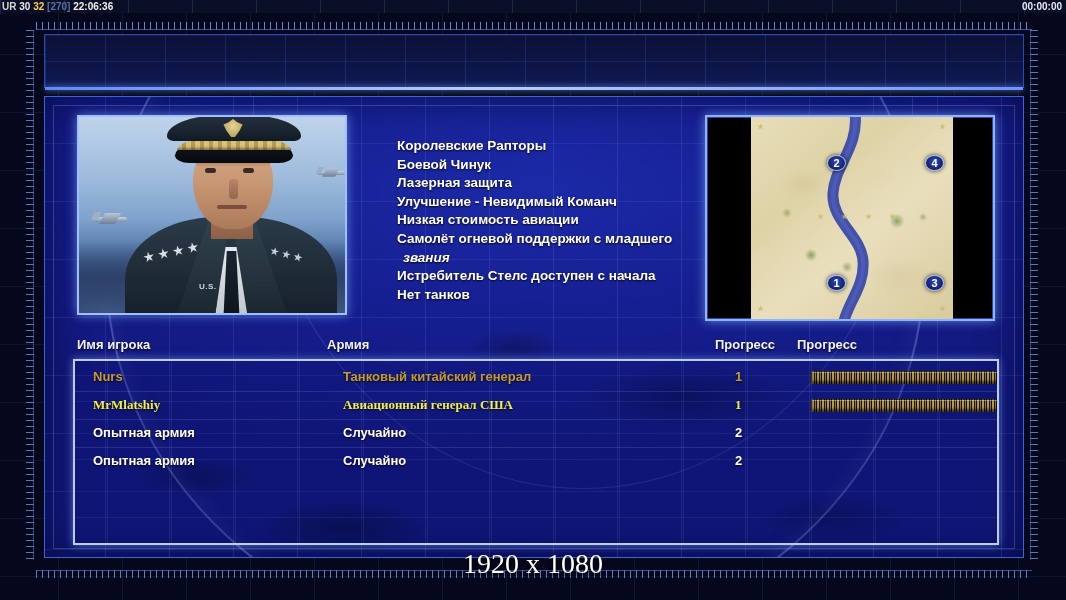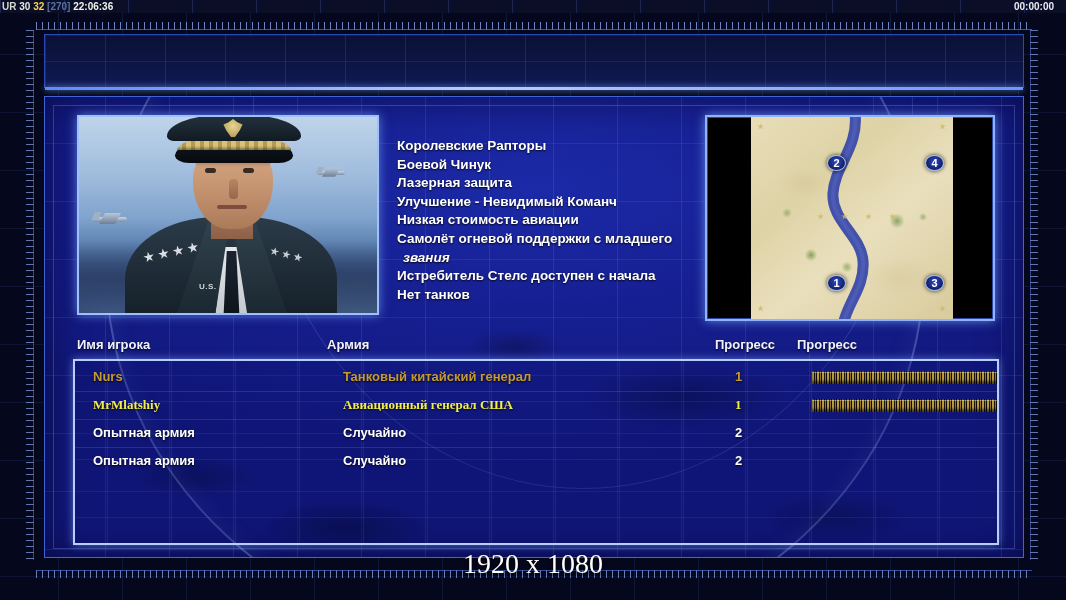--- a/index.html
+++ b/index.html
@@ -45,21 +45,21 @@
     white-space: nowrap;
     font-family: "Liberation Sans", sans-serif;
     font-weight: bold;
   }
   .topbar-left .lab { color: #d8d8d0; }
   .topbar-left .v1  { color: #e8e8dd; }
   .topbar-left .v2  { color: #ffd24a; }
   .topbar-left .v3  { color: #5a6fa8; }
   .topbar-left .clk { color: #f2f2ea; }
   .topbar-right {
-    position: absolute; right: 12px; top: 0px;
+    position: absolute; right: 4px; top: 0px;
     font-size: 10px; line-height: 13px; font-weight: bold;
     color: #eaeaf5; white-space: nowrap;
   }
 
   
   .rail { position: absolute; z-index: 12; opacity: .85; }
   .rail-top {
     left: 36px; top: 22px; width: 996px; height: 8px;
     background-image: repeating-linear-gradient(to right,
       rgba(150,180,255,0.85) 0 1px, transparent 1px 6px);
@@ -153,21 +153,21 @@
       radial-gradient(ellipse 70px 26px at 470px 250px, rgba(6,10,44,.35), transparent 70%);
   }
   .panel-inner-line {
     position: absolute; left: 8px; top: 8px; right: 8px; bottom: 8px;
     border: 1px solid rgba(120,160,255,0.30);
     pointer-events: none;
   }
 
   
   .portrait-frame {
-    position: absolute; left: 32px; top: 18px; width: 302px; height: 200px;
+    position: absolute; left: 32px; top: 18px; width: 270px; height: 200px;
     border: 2px solid #9fc0ff;
     box-shadow: 0 0 10px rgba(130,175,255,.65), inset 0 0 0 1px #2e49a8;
     overflow: hidden;
     background: #17306a;
     z-index: 6;
   }
   .portrait-sky {
     position: absolute; inset: 0;
     background: linear-gradient(180deg,
       #bfd4ea 0%, #9fbcdd 30%, #7fa3cc 52%, #5b7fae 66%, #33507f 80%, #22395f 100%);

